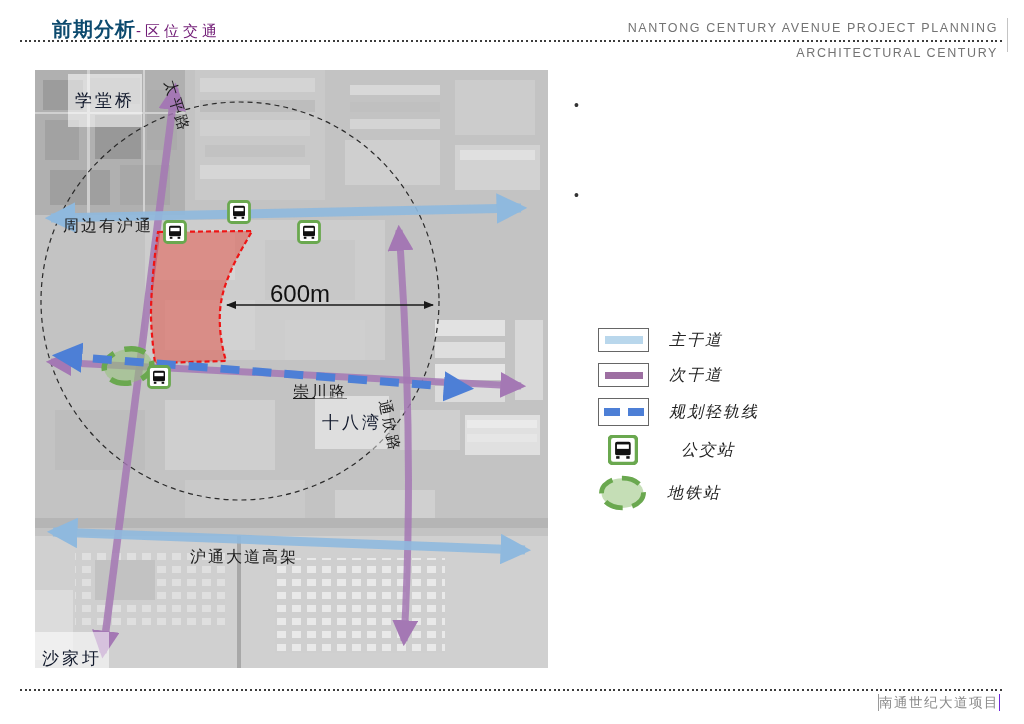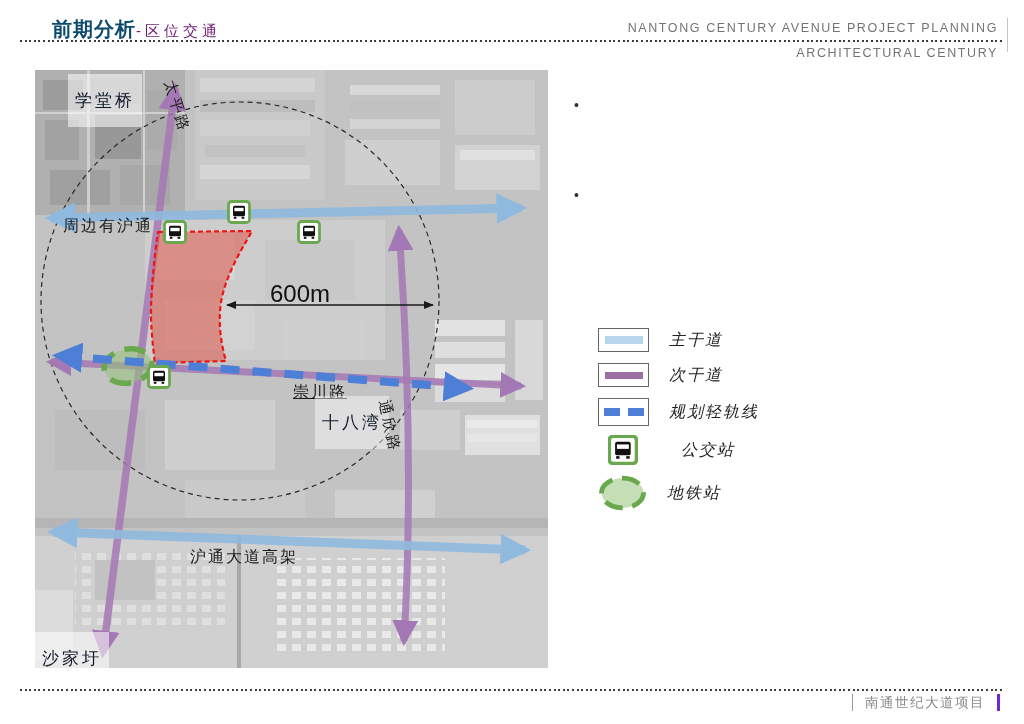--- a/index.html
+++ b/index.html
@@ -46,21 +46,21 @@
   .lg-bar-blue{background:#b9d7ec;}
   .lg-bar-purple{background:#9d6fa2;height:7px;}
   .lg-dashes{display:flex;gap:8px;width:40px;}
   .lg-dash{width:16px;height:8px;background:#4d7fd6;}
   .lg-label{margin-left:20px;font-size:16px;color:#222;letter-spacing:2px;}
   .lg-icon{flex:none;display:flex;align-items:center;justify-content:center;}
 
   
   .footer{position:absolute;right:24px;top:694px;color:#8a8a8a;font-size:13.5px;
     letter-spacing:1.5px;}
-  .footer span{border-left:1px solid #9a9a9a;border-right:3px solid #6d28d9;padding:1px 12px;}
+  .footer span{border-left:1px solid #9a9a9a;border-right:1px solid #6d28d9;padding:1px 0;}
 </style>
 </head>
 <body>
 
 <div class="page">
 
   <div class="title"><span class="bold">前期分析</span><span class="rest">-区位交通</span></div>
   <div class="hdr-right hdr-r1">NANTONG  CENTURY  AVENUE  PROJECT  PLANNING</div>
   <div class="dotline dot-top"></div>
   <div class="hdr-right hdr-r2">ARCHITECTURAL  CENTURY</div>

